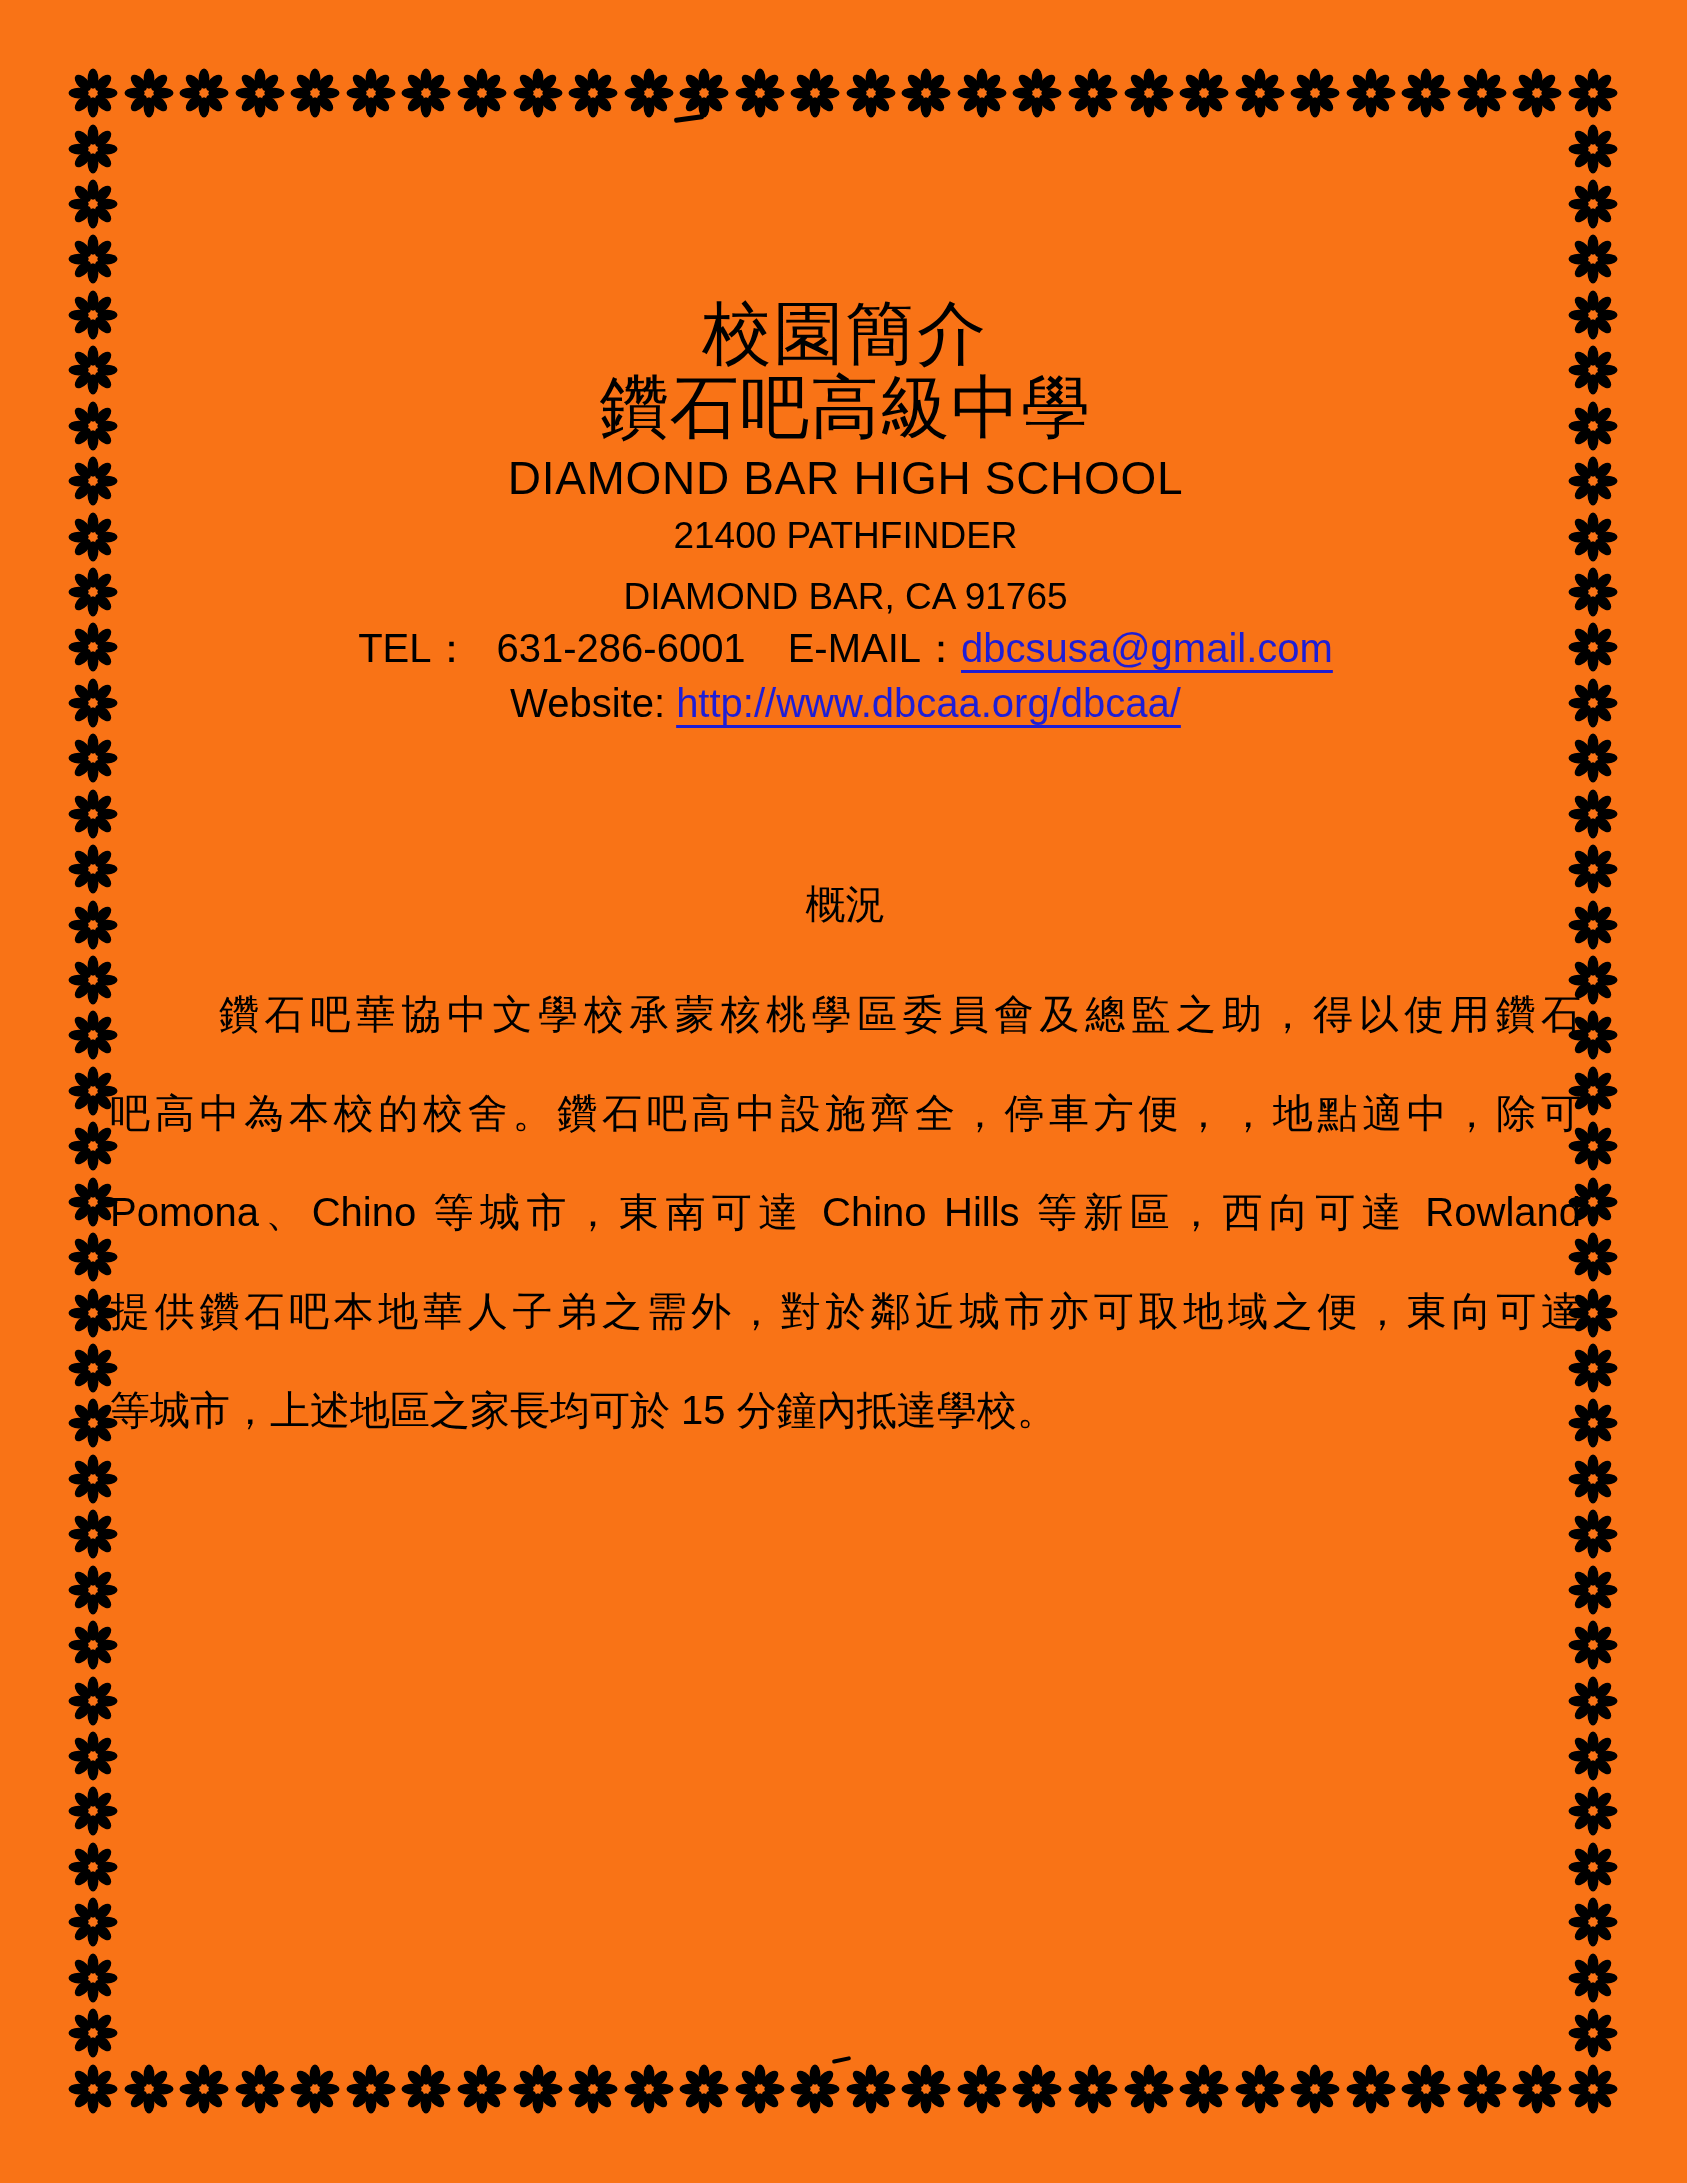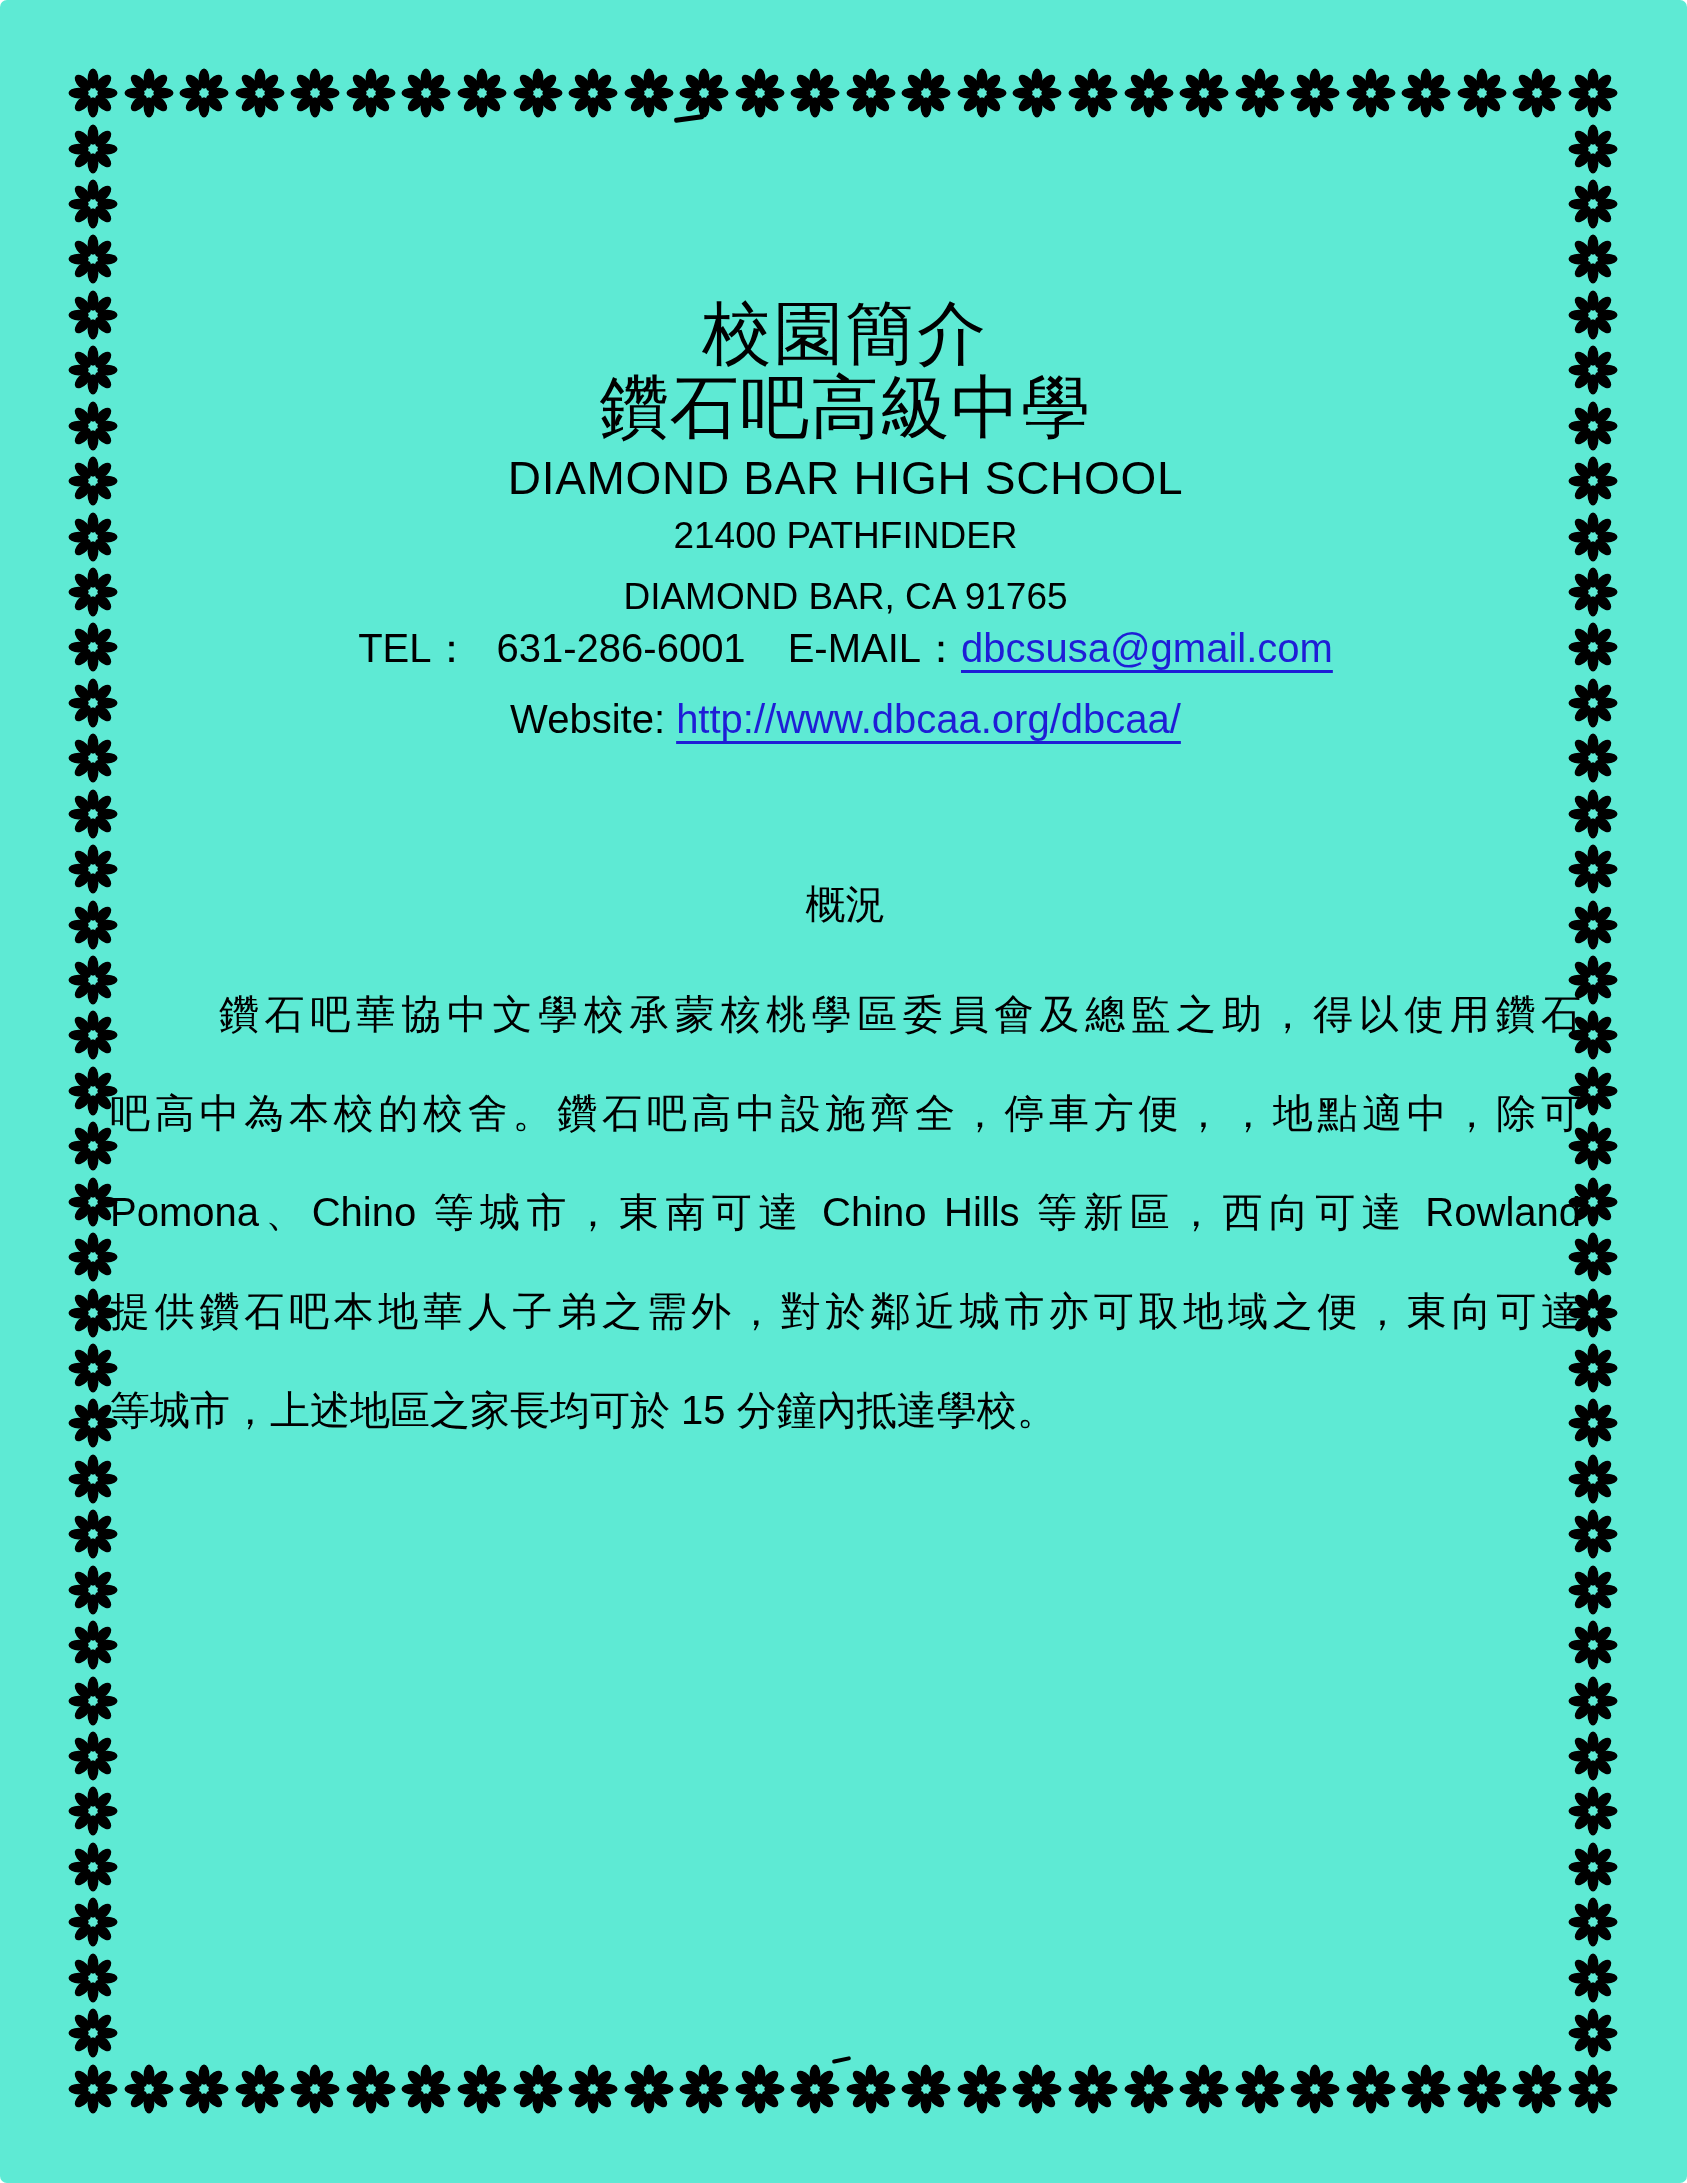--- a/index.html
+++ b/index.html
@@ -1,39 +1,38 @@
 <!DOCTYPE html>
 <html style="--link: #1e1ed6;font-size:10.6px"><head>
 <meta charset="utf-8">
 <style>
   * { margin:0; padding:0; box-sizing:border-box; }
   html,body { background:#ffffff; }
   .page {
     position:relative;
     width:1687px; height:2183px;
-    background:#5eead4;
+    background:#f97316;
     font-family:"Liberation Sans","DejaVu Sans",sans-serif;
     color:#000000;
     overflow:hidden;
-    border-radius:7px;
   }
   .border-layer { position:absolute; inset:0; pointer-events:none; }
   .flower { position:absolute; width:50px; height:50px; }
   .flower svg { display:block; width:100%; height:100%; }
 
   .content { position:absolute; left:110px; top:0; width:1471px; }
 
   .center { text-align:center; }
   .title-zh1 { position:absolute; left:0; width:100%; top:296px; font-size:69px; line-height:1.1; letter-spacing:2.6px; }
   .title-zh2 { position:absolute; left:0; width:100%; top:370px; font-size:69px; line-height:1.1; letter-spacing:1.3px; }
   .title-en  { position:absolute; left:0; width:100%; top:453px; font-size:46px;  line-height:1.1; letter-spacing:0.7px; }
   .addr1     { position:absolute; left:0; width:100%; top:516px; font-size:37px;  line-height:1.1; }
   .addr2     { position:absolute; left:0; width:100%; top:577px; font-size:37px;  line-height:1.1; }
   .tel-line  { position:absolute; left:0; width:100%; top:626px; font-size:40px;  line-height:1.1; }
-  .web-line  { position:absolute; left:0; width:100%; top:681px; font-size:40px; line-height:1.1;margin-top:16px; }
+  .web-line  { position:absolute; left:0; width:100%; top:681px; font-size:40px; line-height:1.1; }
   .gap-sm { display:inline-block; width:25px; }
   .gap-md { display:inline-block; width:42px; }
 
   a.doc-link {
     color:var(--link,#1e1ed6);
     text-decoration:underline;
     text-decoration-thickness:3.3px;
     text-underline-offset:8px;
     cursor:pointer;
   }

